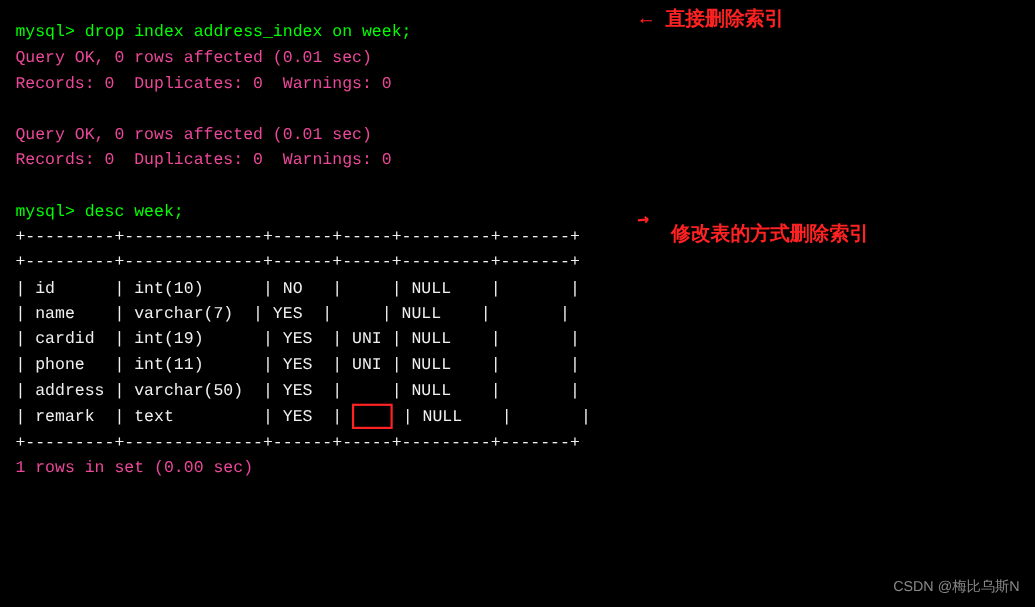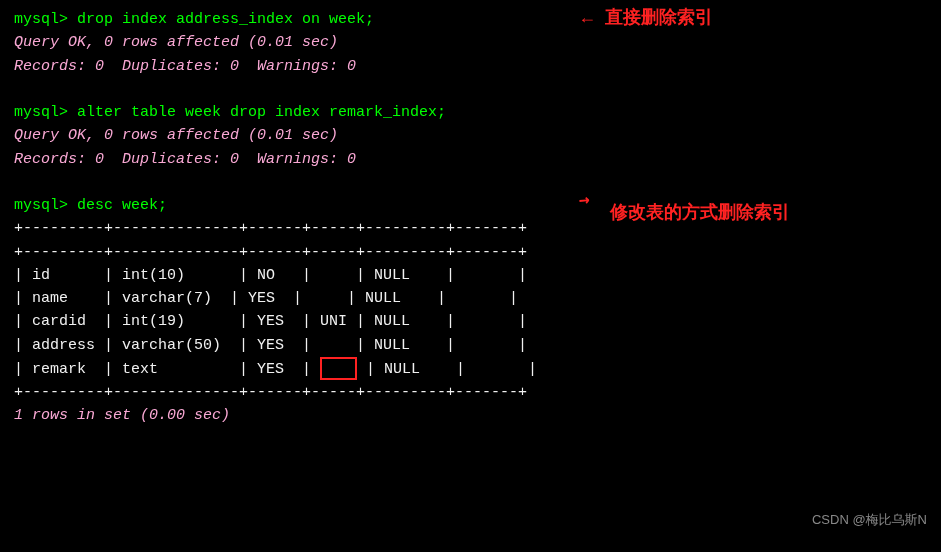--- a/index.html
+++ b/index.html
@@ -10,29 +10,29 @@
       font-family: 'Courier New', Courier, monospace;
       font-size: 15px;
       color: #f0f0f0;
       overflow: hidden;
       position: relative;
     }
     .terminal {
       background: #000;
       width: 941px;
       height: 552px;
-      padding: 8px 14px;
+      padding: 18px 14px;
       position: relative;
     }
     .line {
       line-height: 1.55;
       white-space: pre;
     }
     .green { color: #00ff00; }
-    .white { color: #f9a8d4; font-style: italic; }
+    .white { color: #ec4899; }
     .annotation {
       position: absolute;
       color: #ff2222;
       font-family: Liberation Mono, monospace;
       font-size: 18px;
       font-weight: bold;
     }
     .arrow-right {
       position: absolute;
       color: #ff2222;
@@ -45,58 +45,58 @@
       font-size: 18px;
       font-weight: bold;
     }
     .table-line {
       color: #f0f0f0;
       line-height: 1.55;
       white-space: pre;
     }
     .csdn-watermark {
       position: absolute;
-      bottom: 23px;
+      bottom: 10px;
       right: 14px;
       color: #888;
       font-family: Arial, sans-serif;
       font-size: 13px;
     }
   </style>
 </head>
 <body>
 
 <div class="terminal">
 
   <div class="line green">mysql&gt; drop index address_index on week;</div>
 
   <div class="line white">Query OK, 0 rows affected (0.01 sec)</div>
 
   <div class="line white">Records: 0  Duplicates: 0  Warnings: 0</div>
 
   <div class="line">&nbsp;</div>
 
-  <div class="line green">mysql&gt; alter table week drop index remark_index;</div>
 
   <div class="line white">Query OK, 0 rows affected (0.01 sec)</div>
 
   <div class="line white">Records: 0  Duplicates: 0  Warnings: 0</div>
 
   <div class="line">&nbsp;</div>
 
   <div class="line green">mysql&gt; desc week;</div>
 
   <div class="table-line">+---------+--------------+------+-----+---------+-------+</div>
 
 
   <div class="table-line">+---------+--------------+------+-----+---------+-------+</div>
 
   <div class="table-line">| id      | int(10)      | NO   |     | NULL    |       |</div>
   <div class="table-line">| name    | varchar(7)  | YES  |     | NULL    |       |</div>
   <div class="table-line">| cardid  | int(19)      | YES  | UNI | NULL    |       |</div>
+  <div class="table-line">| phone   | int(11)      | YES  | UNI | NULL    |       |</div>
   <div class="table-line">| address | varchar(50)  | YES  |     | NULL    |       |</div>
 
   <div class="table-line"><span>| remark  | text         | YES  | </span><span style="display:inline-block;border:2px solid #ff2222;padding:0 3px;line-height:1.3;vertical-align:middle;min-width:30px;">&nbsp;&nbsp;&nbsp;</span><span> | NULL    |       |</span></div>
 
   <div class="table-line">+---------+--------------+------+-----+---------+-------+</div>
 
   <div class="line white">1 rows in set (0.00 sec)</div>
 
   <div class="arrow-right" style="top:8px; left:582px;">←</div>
   <div class="annotation" style="top:5px; left:605px;">直接删除索引</div>

